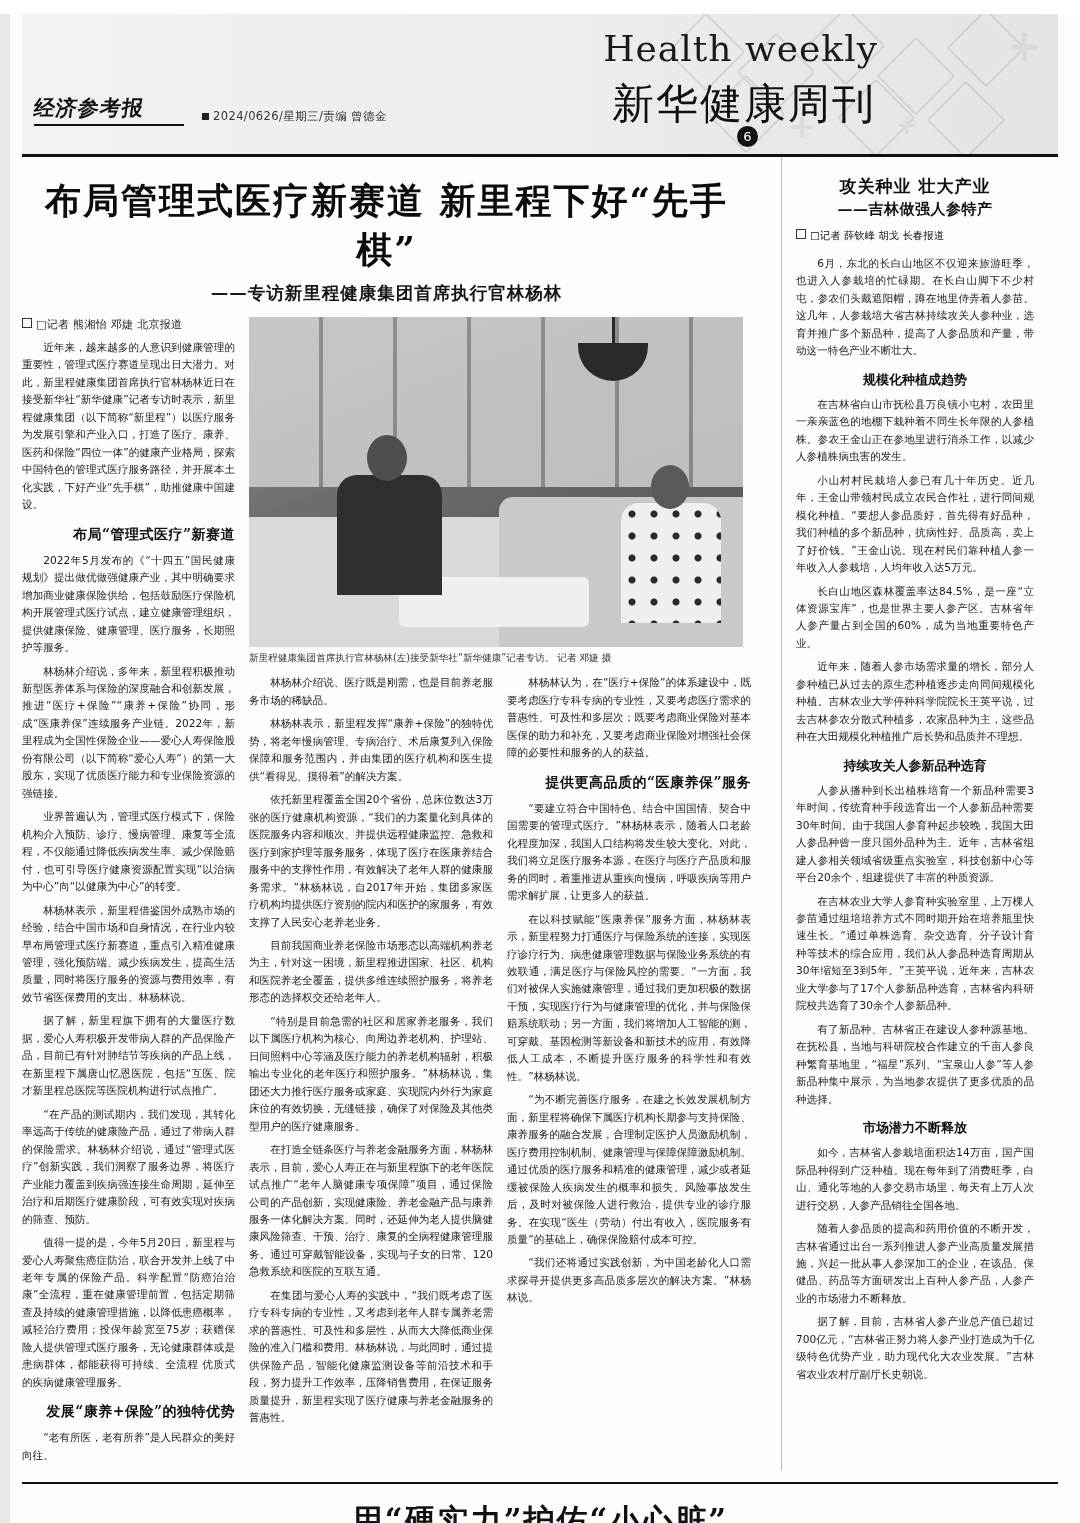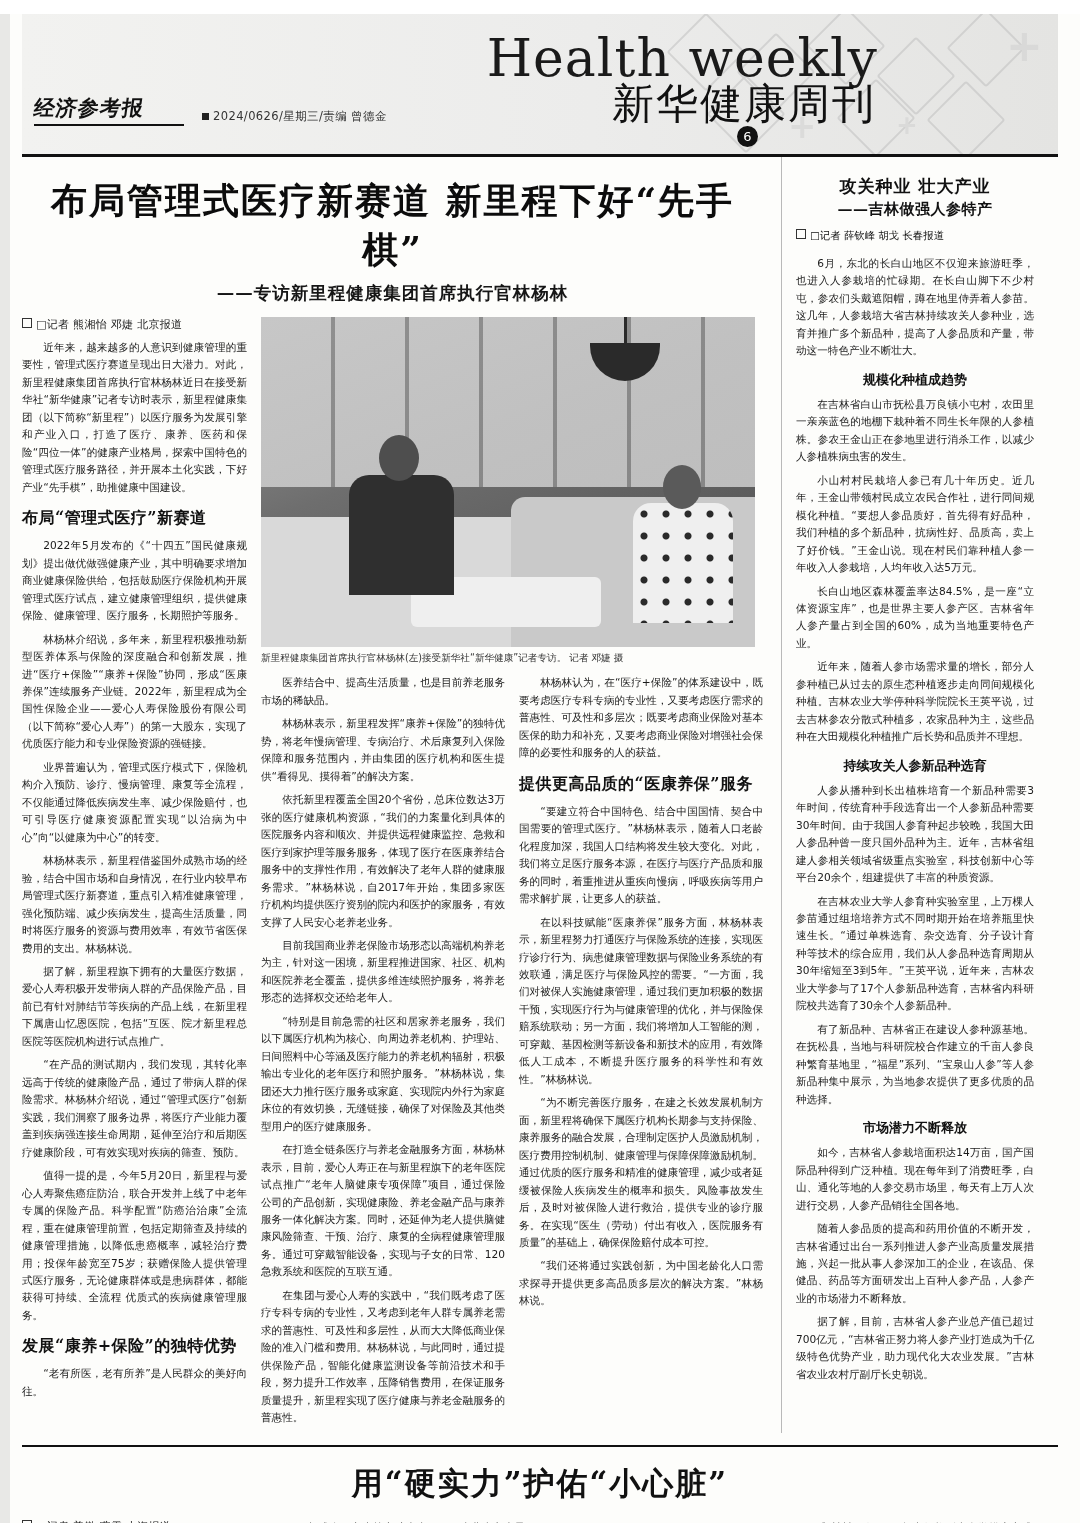--- a/index.html
+++ b/index.html
@@ -46,42 +46,42 @@
   }
   .paper-logo .ul{border-top:2px solid #111;margin-top:2px;width:150px;}
   .issue{
     position:absolute;left:180px;bottom:30px;
     font-size:11.5px;color:#333;letter-spacing:.4px;
   }
   .issue .sq{display:inline-block;width:7px;height:7px;background:#222;margin-right:4px;}
   .mast-en{
     position:absolute;right:180px;top:14px;
     font-family:"DejaVu Serif","Liberation Serif",serif;
-    font-size:52px;letter-spacing:1px;color:#1a1a1a;
+    font-size:36px;letter-spacing:1px;color:#1a1a1a;
   }
   .mast-cn{
     position:absolute;right:182px;top:62px;
     font-family:"DejaVu Serif","Liberation Serif",serif;
     font-size:42px;font-weight:normal;color:#111;letter-spacing:2px;
     white-space:nowrap;
   }
   .mast-num{
     position:absolute;right:300px;top:112px;
     width:21px;height:21px;border-radius:50%;
     background:#111;color:#fff;font-size:13px;
     display:flex;align-items:center;justify-content:center;
   }
 
   
   .content{
     margin:0 22px;
     position:relative;
   }
   .top-area{display:flex;gap:0;}
-  .left-block{width:760px;padding-right:18px;box-sizing:border-box;border-right:1px solid #b9b9b9;}
+  .left-block{width:760px;padding-right:30px;box-sizing:border-box;border-right:1px solid #b9b9b9;}
   .right-block{width:252px;padding-left:14px;box-sizing:border-box;}
 
   .headline{
     text-align:center;
     font-family:"DejaVu Serif","Liberation Serif",serif;
     font-size:36px;font-weight:bold;letter-spacing:2px;
     margin:20px 0 6px 0;color:#0c0c0c;
   }
   .subhead{
     text-align:center;font-size:17.5px;font-weight:bold;letter-spacing:1px;
@@ -92,21 +92,21 @@
   .byline .box{display:inline-block;width:8px;height:8px;border:1px solid #333;margin-right:4px;}
 
   .cols3{display:flex;gap:14px;}
   .col{width:244px;}
   .col p{
     font-size:10.6px;line-height:1.65;margin:0 0 6px 0;
     text-align:justify;text-justify:inter-ideograph;
     text-indent:2em;color:#1a1a1a;
   }
   .col h3{
-    font-size:16px;font-weight:bold;text-align:left;
+    font-size:14px;font-weight:bold;text-align:right;
     margin:12px 0 8px 0;letter-spacing:.5px;
     font-family:"DejaVu Serif","Liberation Serif",serif;
   }
   .photo{
     width:494px;height:330px;background:#3a3a3a;position:relative;overflow:hidden;
     margin-bottom:4px;
   }
   .photo .sky{position:absolute;inset:0;background:linear-gradient(160deg,#9a9a9a,#6e6e6e 40%,#4a4a4a 100%);}
   .photo .win{position:absolute;top:0;left:0;right:0;height:170px;
     background:repeating-linear-gradient(90deg,#cfcfcf 0 70px,#8e8e8e 70px 74px);opacity:.85;}
@@ -224,21 +224,21 @@
               <div class="table"></div>
               <div class="p1body"></div>
               <div class="p1head"></div>
               <div class="p2body"></div>
               <div class="p2head"></div>
             </div>
             <div class="caption">新里程健康集团首席执行官林杨林(左)接受新华社“新华健康”记者专访。 记者 邓婕 摄</div>
 
             <div class="mid-2col">
               <div class="col">
-                <p>医养结合中、提高生活质量，也是目前养老服务市场的稀缺品。</p>
+                <p>林杨林介绍说、医疗既是刚需，也是目前养老服务市场的稀缺品。</p>
                 <p>林杨林表示，新里程发挥“康养+保险”的独特优势，将老年慢病管理、专病治疗、术后康复列入保险保障和服务范围内，并由集团的医疗机构和医生提供“看得见、摸得着”的解决方案。</p>
                 <p>依托新里程覆盖全国20个省份，总床位数达3万张的医疗健康机构资源，“我们的力案量化到具体的医院服务内容和顺次、并提供远程健康监控、急救和医疗到家护理等服务服务，体现了医疗在医康养结合服务中的支撑性作用，有效解决了老年人群的健康服务需求。”林杨林说，自2017年开始，集团多家医疗机构均提供医疗资别的院内和医护的家服务，有效支撑了人民安心老养老业务。</p>
                 <p>目前我国商业养老保险市场形态以高端机构养老为主，针对这一困境，新里程推进国家、社区、机构和医院养老全覆盖，提供多维连续照护服务，将养老形态的选择权交还给老年人。</p>
                 <p>“特别是目前急需的社区和居家养老服务，我们以下属医疗机构为核心、向周边养老机构、护理站、日间照料中心等涵及医疗能力的养老机构辐射，积极输出专业化的老年医疗和照护服务。”林杨林说，集团还大力推行医疗服务或家庭、实现院内外行为家庭床位的有效切换，无缝链接，确保了对保险及其他类型用户的医疗健康服务。</p>
                 <p>在打造全链条医疗与养老金融服务方面，林杨林表示，目前，爱心人寿正在与新里程旗下的老年医院试点推广“老年人脑健康专项保障”项目，通过保险公司的产品创新，实现健康险、养老金融产品与康养服务一体化解决方案。同时，还延伸为老人提供脑健康风险筛查、干预、治疗、康复的全病程健康管理服务。通过可穿戴智能设备，实现与子女的日常、120急救系统和医院的互联互通。</p>
                 <p>在集团与爱心人寿的实践中，“我们既考虑了医疗专科专病的专业性，又考虑到老年人群专属养老需求的普惠性、可及性和多层性，从而大大降低商业保险的准入门槛和费用。林杨林说，与此同时，通过提供保险产品，智能化健康监测设备等前沿技术和手段，努力提升工作效率，压降销售费用，在保证服务质量提升，新里程实现了医疗健康与养老金融服务的普惠性。</p>
               </div>
               <div class="col">
                 <p>林杨林认为，在“医疗+保险”的体系建设中，既要考虑医疗专科专病的专业性，又要考虑医疗需求的普惠性、可及性和多层次；既要考虑商业保险对基本医保的助力和补充，又要考虑商业保险对增强社会保障的必要性和服务的人的获益。</p>
                 <h3>提供更高品质的“医康养保”服务</h3>

